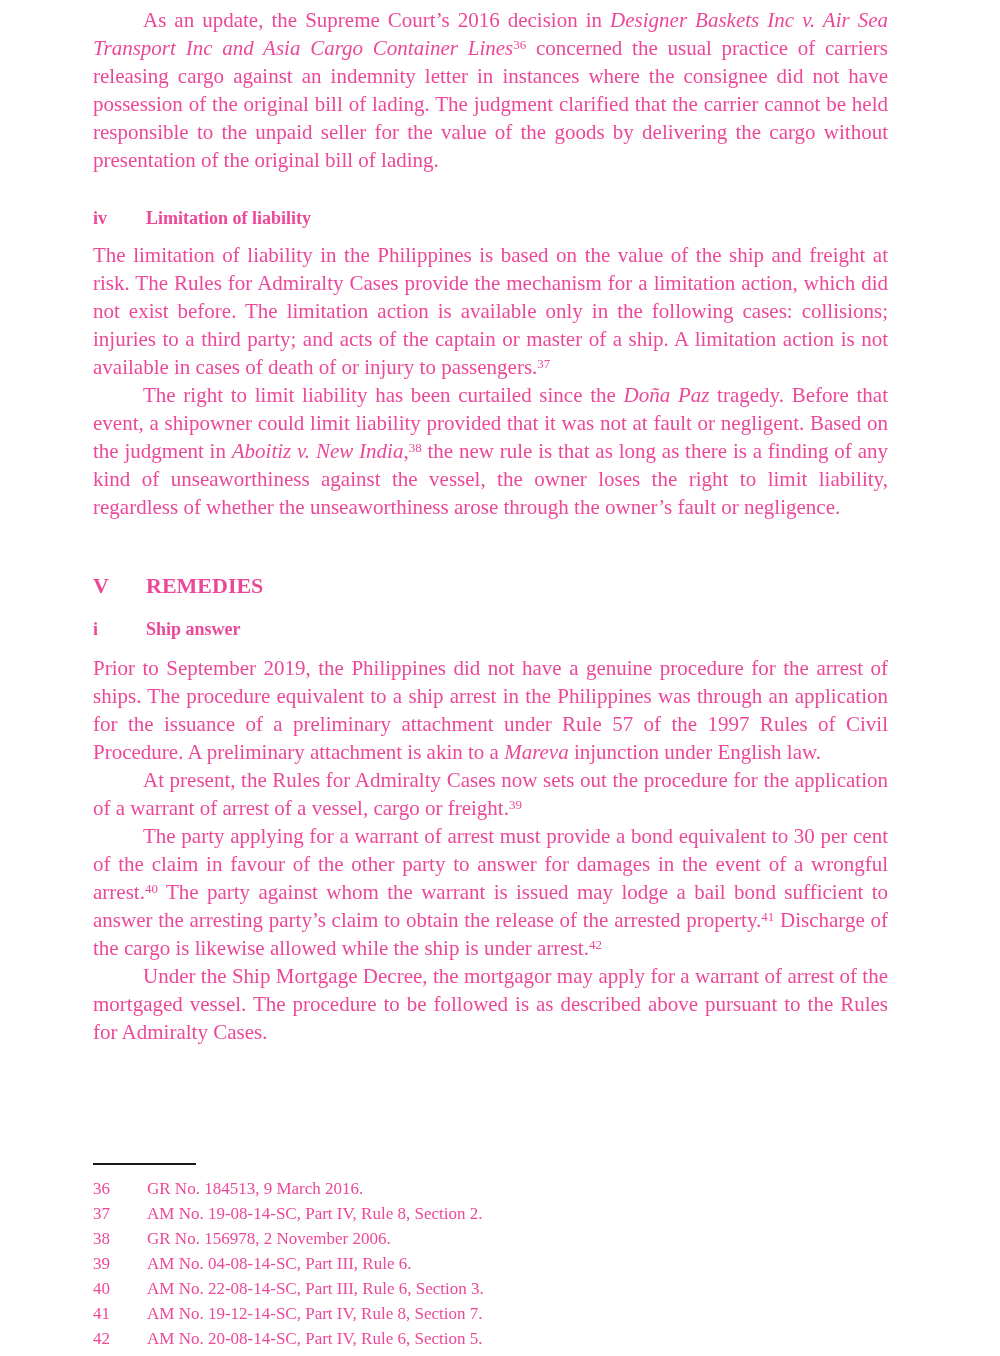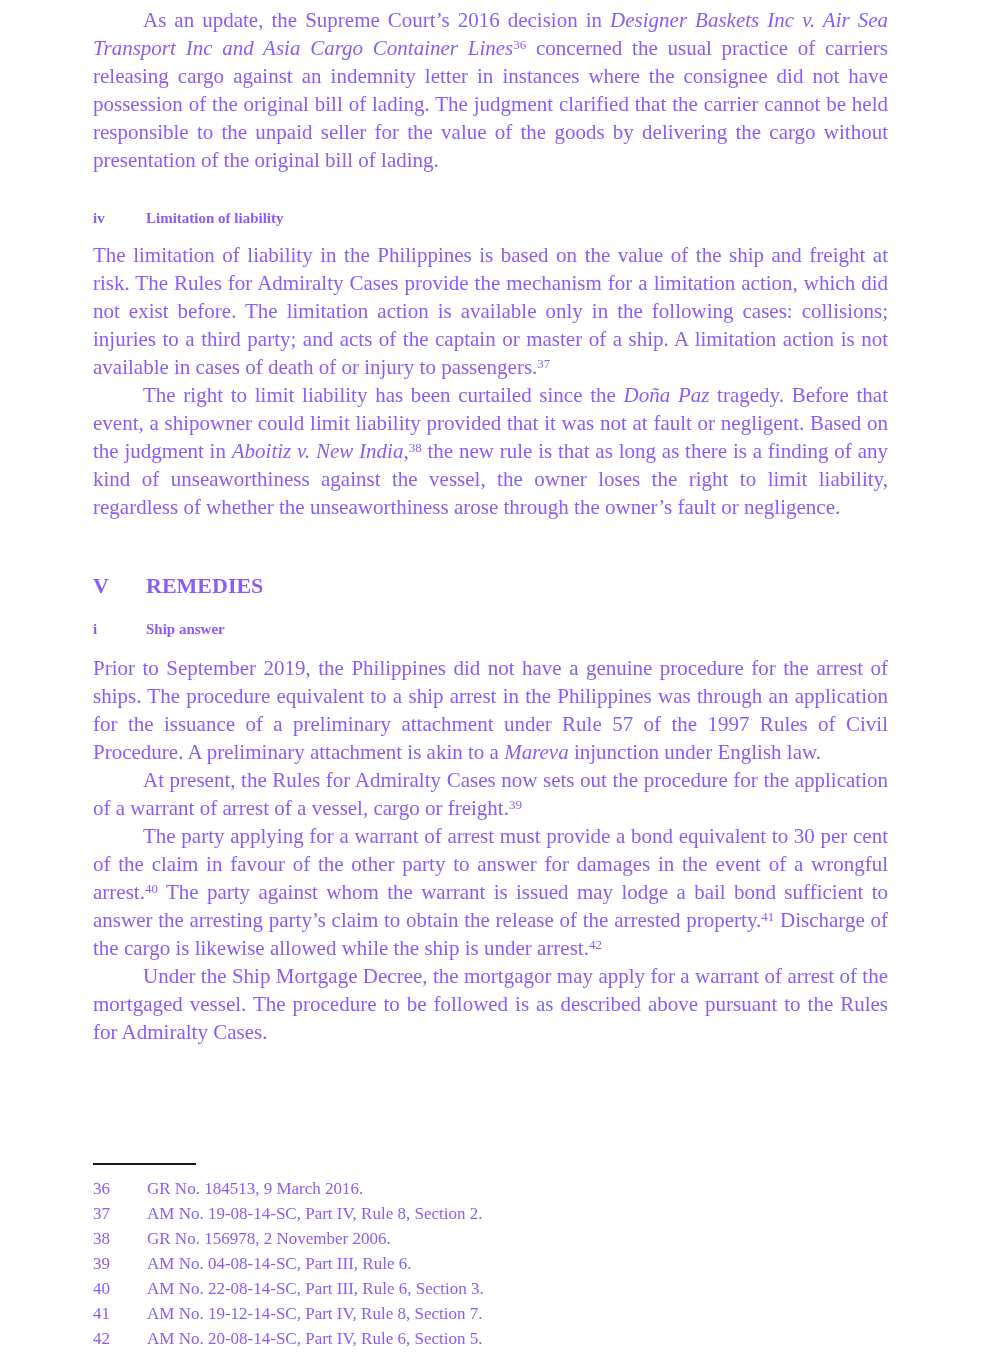--- a/index.html
+++ b/index.html
@@ -3,38 +3,38 @@
 <meta charset="utf-8">
 <style>
   * { margin: 0; padding: 0; box-sizing: border-box; }
   html, body { background: #ffffff; }
   .page {
     position: relative;
     width: 1000px;
     height: 1356px;
     margin: 0 auto;
     background: #ffffff;
-    color: #8b5cf6;
+    color: #ec4899;
     font-family: "Liberation Serif", "DejaVu Serif", serif;
   }
   .content {
     position: absolute;
     top: 6px;
     left: 93px;
     width: 795px;
   }
   p.body-par {
     font-size: 21px;
     line-height: 28px;
     text-align: justify;
   }
   p.indented { text-indent: 50px; }
   .heading { font-weight: bold; display: flex; align-items: baseline; }
   .heading .hnum { display: inline-block; width: 53px; flex: 0 0 53px; }
-  .sub-heading { font-size: 15px; line-height: 28px; margin-top: 30px; margin-bottom: 9px; }
+  .sub-heading { font-size: 18px; line-height: 28px; margin-top: 30px; margin-bottom: 9px; }
   .section-heading { font-size: 22px; line-height: 29px; margin-top: 50px; }
   .sub-heading.after-section { margin-top: 15px; margin-bottom: 11px; }
   .fnref {
     font-size: 13px;
     position: relative;
     top: -0.45em;
     line-height: 0;
   }
   .footnotes {
     position: absolute;

